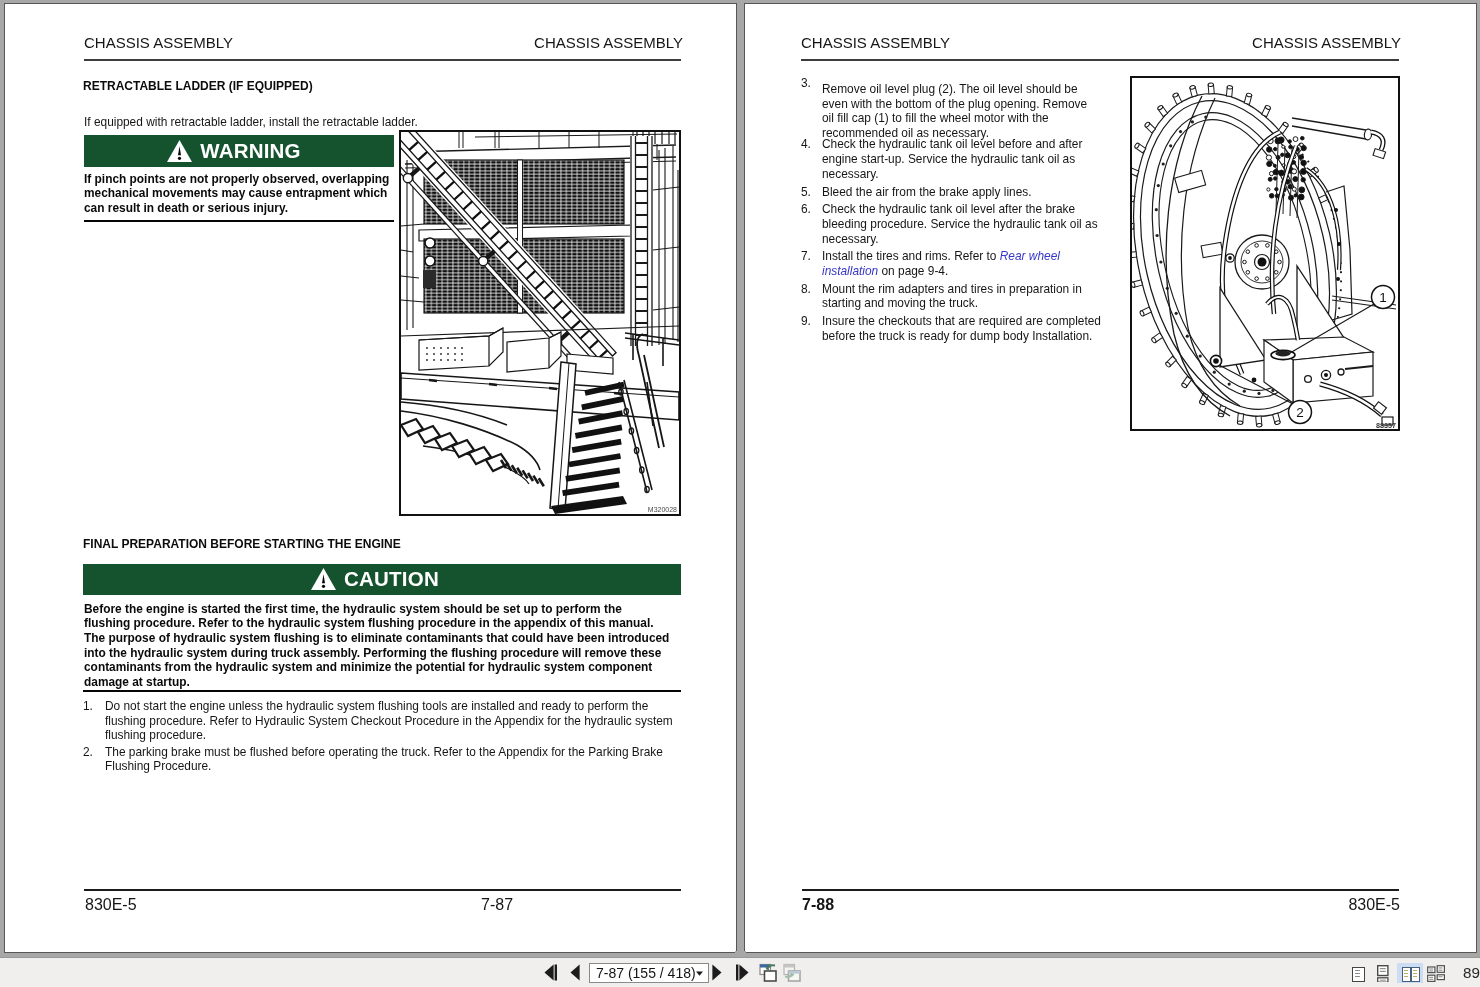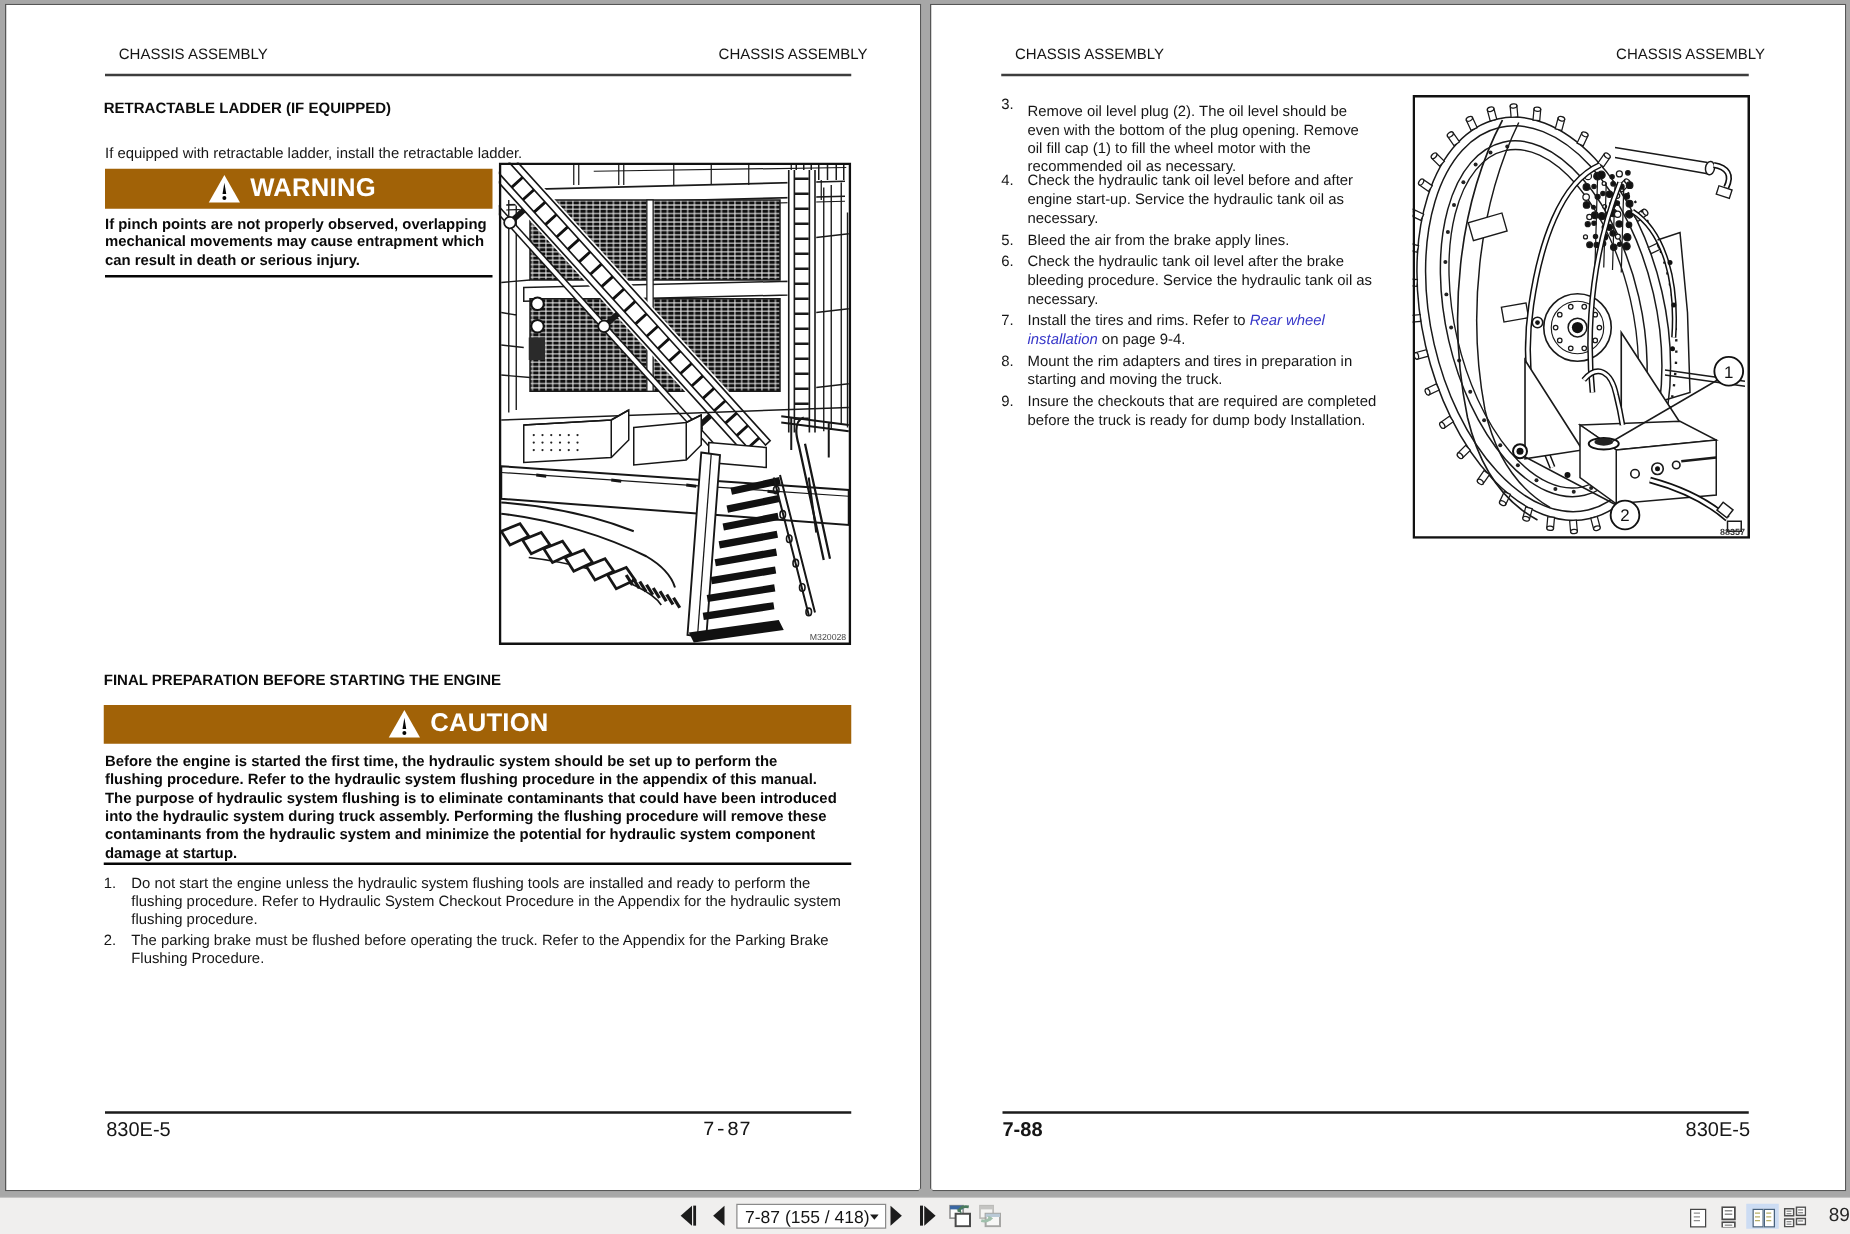--- a/index.html
+++ b/index.html
@@ -1,23 +1,23 @@
 <!DOCTYPE html>
 <html><head>
 <meta charset="utf-8">
 <style>
 html,body{margin:0;padding:0;width:1480px;height:987px;overflow:hidden;background:#a7a7a7;font-family:"Liberation Sans",sans-serif;}
 .abs{position:absolute;}
 .pg{position:absolute;background:#fff;border:1px solid #565656;box-sizing:border-box;}
-.hdr{position:absolute;font-size:12px;color:#161616;line-height:12px;margin-left:11px;}
+.hdr{position:absolute;font-size:15px;color:#161616;line-height:12px;}
 .rule{position:absolute;background:#3d3d3d;}
 .t19{position:absolute;font-weight:bold;font-size:12px;color:#0c0c0c;line-height:22px;white-space:nowrap;}
 .body{position:absolute;font-size:11.9px;color:#161616;line-height:14.7px;white-space:nowrap;}
 .bold{font-weight:bold;color:#0a0a0a;}
-.banner{position:absolute;background:#a16207;display:flex;align-items:center;justify-content:center;}
+.banner{position:absolute;background:#14532d;display:flex;align-items:center;justify-content:center;}
 .bw{color:#fff;font-weight:bold;font-size:20.5px;letter-spacing:0.2px;}
 .blk{position:absolute;background:#050505;}
 .num{position:absolute;font-size:11.9px;color:#161616;line-height:14.7px;}
 .lnk{color:#3636c8;font-style:italic;}
 .ftr{position:absolute;font-size:16px;color:#161616;line-height:13px;}
 </style>
 </head>
 <body>
 
 <div class="pg" style="left:4px;top:3px;width:733px;height:950px;"></div>
@@ -198,21 +198,21 @@
 <div class="num" style="left:83px;top:698.8px;">1.</div>
 <div class="body" style="left:105px;top:698.8px;">Do not start the engine unless the hydraulic system flushing tools are installed and ready to perform the<br>flushing procedure. Refer to Hydraulic System Checkout Procedure in the Appendix for the hydraulic system<br>flushing procedure.</div>
 
 <div class="num" style="left:83px;top:744.6px;">2.</div>
 <div class="body" style="left:105px;top:744.6px;">The parking brake must be flushed before operating the truck. Refer to the Appendix for the Parking Brake<br>Flushing Procedure.</div>
 
 <div class="rule" style="left:84px;top:889px;width:597px;height:1.6px;background:#1b1b1b;"></div>
 
 <div class="ftr" style="left:85px;top:897.6px;">830E-5</div>
 
-<div class="ftr" style="left:481px;top:897.6px;width:201px;text-align:center;font-family:Liberation Mono, monospace;">7-87</div>
+<div class="ftr" style="left:481px;top:897.6px;width:201px;text-align:left;">7-87</div>
 
 <div class="hdr" style="left:801px;top:37px;">CHASSIS ASSEMBLY</div>
 
 <div class="hdr" style="left:1199px;top:37px;width:202px;text-align:right;">CHASSIS ASSEMBLY</div>
 
 <div class="rule" style="left:801px;top:59px;width:598px;height:2px;"></div>
 
 <div class="num" style="left:801px;top:75.6px;">3.</div>
 <div class="body" style="left:822px;top:82px;">Remove oil level plug (2). The oil level should be<br>even with the bottom of the plug opening. Remove<br>oil fill cap (1) to fill the wheel motor with the<br>recommended oil as necessary.</div>
 

